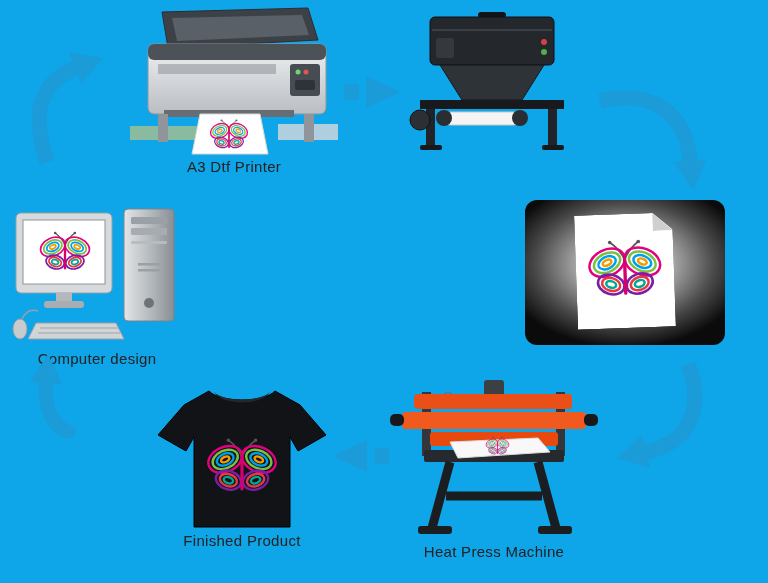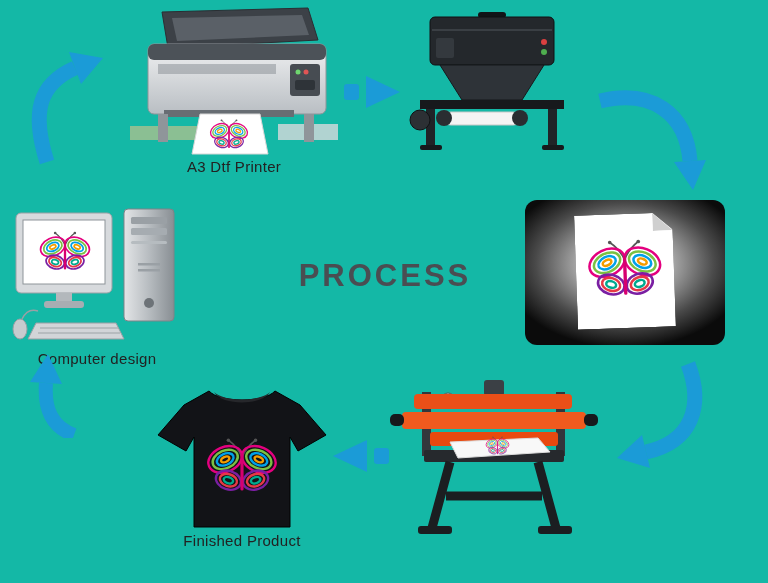--- a/index.html
+++ b/index.html
@@ -1,21 +1,21 @@
 <!DOCTYPE html>
 <html style="--arrow: #1b9bd7; --title-text: #4a4d52; --label-text: #222222; --heat-press: #ee5316;"><head>
 <meta charset="utf-8">
 <style>
   html, body { margin: 0; padding: 0; background: #ffffff; }
   body { font-family: "Liberation Sans", sans-serif; }
   .canvas {
     position: relative;
     width: 768px;
     height: 583px;
-    background: #14b8a6;
+    background: #0ea5e9;
     overflow: hidden;
   }
   .abs { position: absolute; }
   .step-label {
     position: absolute;
     text-align: center;
     font-size: 15px;
     color: var(--label-text, #222222);
     letter-spacing: 0.3px;
   }
@@ -148,21 +148,20 @@
 
   <div class="design-card">
     <div class="paper">
       <div class="paper-fold"></div>
       <svg class="paper-butterfly" viewBox="0 0 100 100">
         <use href="#butterfly"></use>
       </svg>
     </div>
   </div>
 
-  <div class="process-title">PROCESS</div>
 
   <svg class="abs" style="left:12px; top:205px;" width="170" height="142" viewBox="0 0 170 142">
     <defs>
       <linearGradient id="towerGrad" x1="0" y1="0" x2="1" y2="0">
         <stop offset="0" stop-color="#e3e5e7"></stop>
         <stop offset="0.5" stop-color="#b7bcc0"></stop>
         <stop offset="1" stop-color="#888e93"></stop>
       </linearGradient>
     </defs>
     <rect x="112" y="4" width="50" height="112" rx="4" fill="url(#towerGrad)" stroke="#7d8388"></rect>
@@ -199,20 +198,21 @@
     <rect x="42" y="54" width="128" height="14" rx="3" fill="#e8490f"></rect>
     <rect x="36" y="72" width="140" height="12" rx="2" fill="#26292d"></rect>
     <polygon points="62,64 150,60 162,74 70,80" fill="#f8f8f8" stroke="#dcdcdc"></polygon>
     <g transform="translate(96,54) scale(0.27)" opacity="0.85">
       <use href="#butterfly"></use>
     </g>
     <path d="M62 84 L44 150 M150 84 L168 150 M58 118 L154 118" stroke="#1b1e21" stroke-width="9" fill="none"></path>
     <rect x="30" y="148" width="34" height="8" rx="3" fill="#1b1e21"></rect>
     <rect x="150" y="148" width="34" height="8" rx="3" fill="#1b1e21"></rect>
   </svg>
+  <div class="step-label" style="left:388px; top:543px; width:212px;">Heat Press Machine</div>
 
   <svg class="abs" style="left:152px; top:383px;" width="180" height="152" viewBox="0 0 180 152">
     <path d="M57 8 C68 20 112 20 123 8 L148 22 L174 52 L146 68 L138 54 L138 144 L42 144 L42 54 L34 68 L6 52 L32 22 Z" fill="#121317" stroke="#000000"></path>
     <path d="M62 9 C72 19 108 19 118 9 C110 23 70 23 62 9 Z" fill="#26272b"></path>
     <g transform="translate(50,42) scale(0.8)">
       <use href="#butterfly"></use>
     </g>
   </svg>
   <div class="step-label" style="left:142px; top:532px; width:200px;">Finished Product</div>
 

